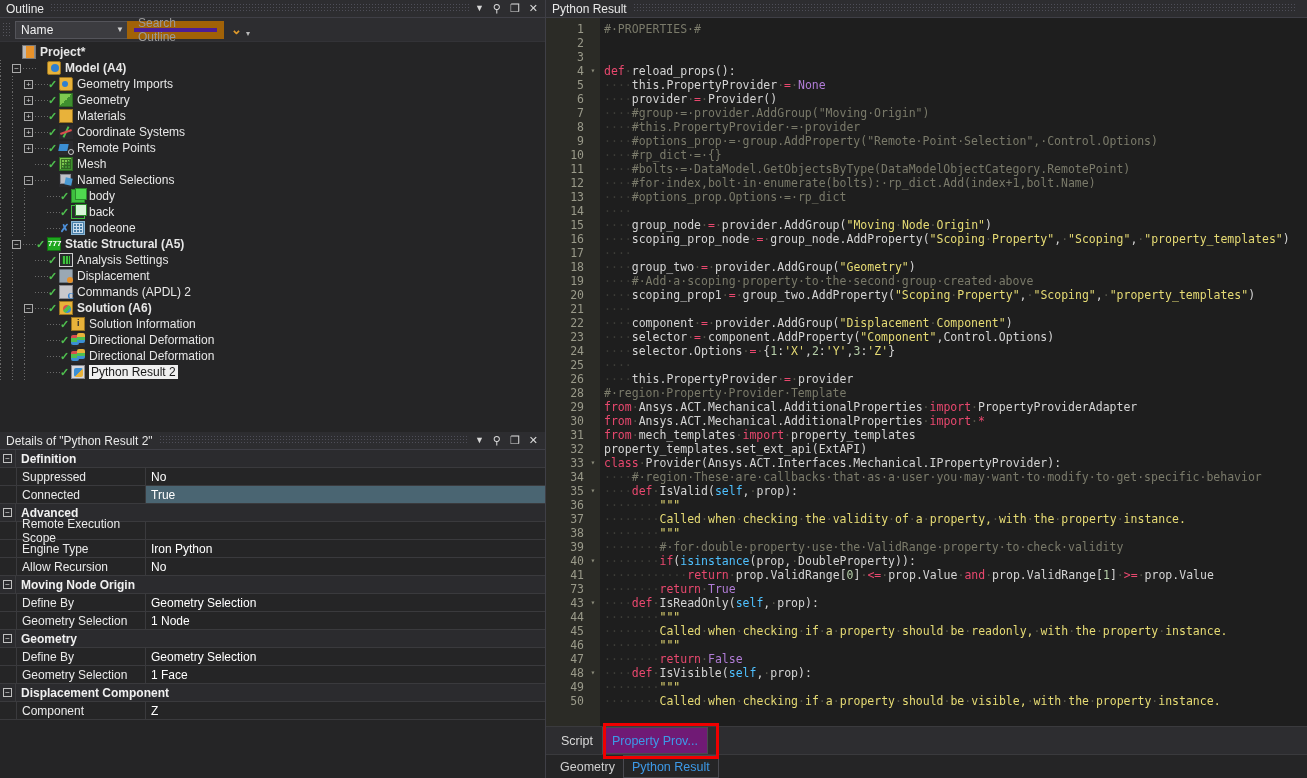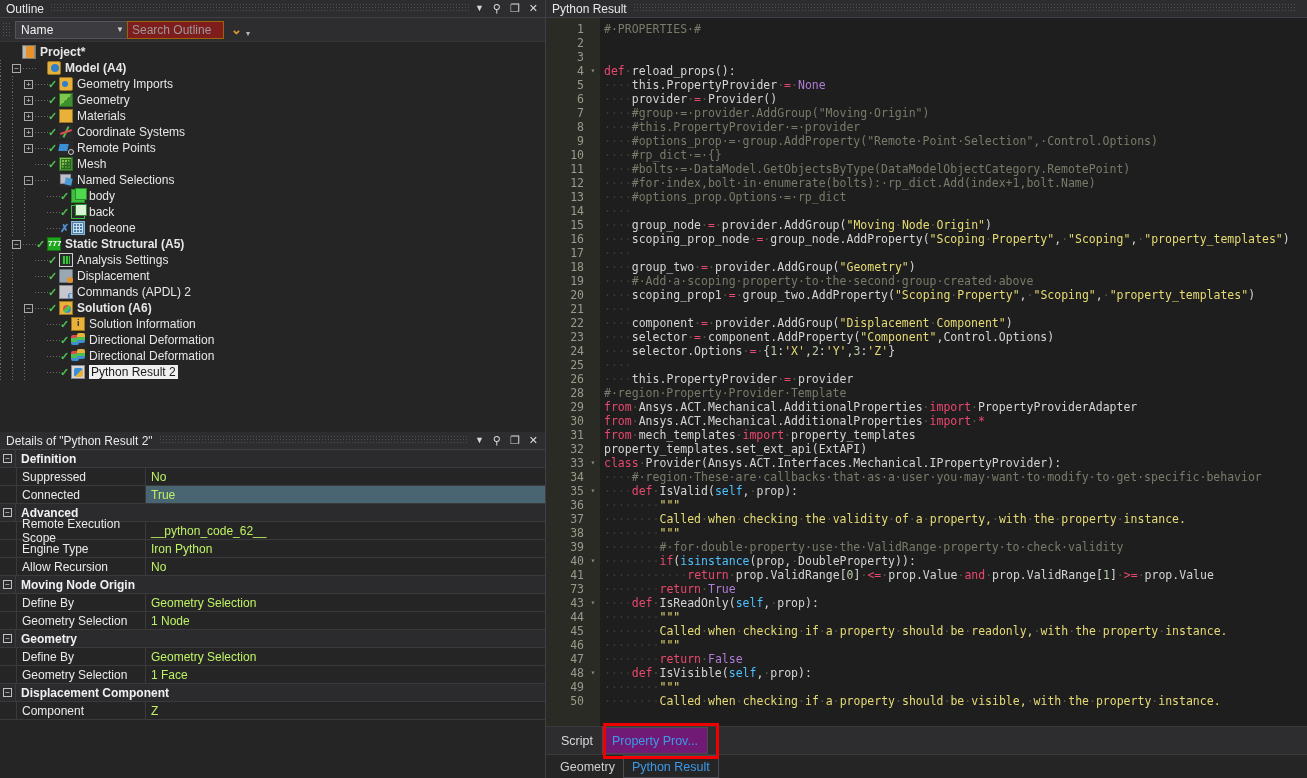--- a/index.html
+++ b/index.html
@@ -61,21 +61,21 @@
   .combo {
     width: 113px; height: 18px;
     background: #3c3c40; border: 1px solid #54545a;
     display: flex; align-items: center; justify-content: space-between;
     padding: 0 3px 0 5px; color: #f0f0f0; font-size: 12px;
   }
   .combo .cv { letter-spacing: .1px; }
   .combo .arw { font-size: 8px; color: #cfcfcf; }
   .searchbox {
     width: 97px; height: 18px; margin-left: -1px;
-    background: #7f1d1d; border: 1px solid #a16207;
+    background: #4c1d95; border: 7px solid #a16207;
     display: flex; align-items: center; padding-left: 4px;
     color: #9a9a9a; font-size: 12px;
   }
   .chev-orange { color: #e09a2b; font-size: 13px; margin-left: 7px; font-weight: bold; }
   .chev-small { color: #b9b9b9; font-size: 8px; margin-left: 4px; align-self: flex-end; margin-bottom: 3px; }
 
   #tree { flex: 1; overflow: hidden; padding-top: 2px; background: #252526; }
   .row { display: flex; align-items: center; height: 16px; white-space: nowrap; font-size: 12px; }
   .exp {
     width: 9px; height: 9px; border: 1px solid #a8a8a8; background: #252526;
@@ -164,21 +164,21 @@
   .dcollapse span {
     width: 9px; height: 9px; border: 1px solid #c0c0c0; color: #e0e0e0;
     font-size: 8px; line-height: 7px; text-align: center; display: block;
   }
   .dgroup-label { display: flex; align-items: center; padding-left: 5px; font-weight: bold; color: #f0f0f0; flex: 1; }
   .dkey {
     width: 130px; flex: none; display: flex; align-items: center;
     padding-left: 5px; border-right: 1px solid #3a3a3d; color: #eaeaea;
     margin-left: 16px; border-left: 1px solid #3a3a3d;
   }
-  .dval { flex: 1; display: flex; align-items: center; padding-left: 5px; color: #bef264; }
+  .dval { flex: 1; display: flex; align-items: center; padding-left: 5px; color: #ffffff; }
   .drow.hl .dval { background: #4a6572; }
 
   
   #editor-panel {
     position: absolute; left: 546px; top: 0; width: 761px; height: 778px;
     background: #1e1e1e; display: flex; flex-direction: column;
   }
   #code-area {
     position: relative; flex: 1;
     background: #1e1e1e; overflow: hidden;
@@ -485,21 +485,20 @@
           <span class="dval">True</span>
         </div>
         <div class="drow dgroup">
           <span class="dcollapse">
             <span>−</span>
           </span>
           <span class="dgroup-label">Advanced</span>
         </div>
         <div class="drow">
           <span class="dkey">Remote Execution Scope</span>
-          <span class="dval">__python_code_62__</span>
         </div>
         <div class="drow">
           <span class="dkey">Engine Type</span>
           <span class="dval">Iron Python</span>
         </div>
         <div class="drow">
           <span class="dkey">Allow Recursion</span>
           <span class="dval">No</span>
         </div>
         <div class="drow dgroup">

